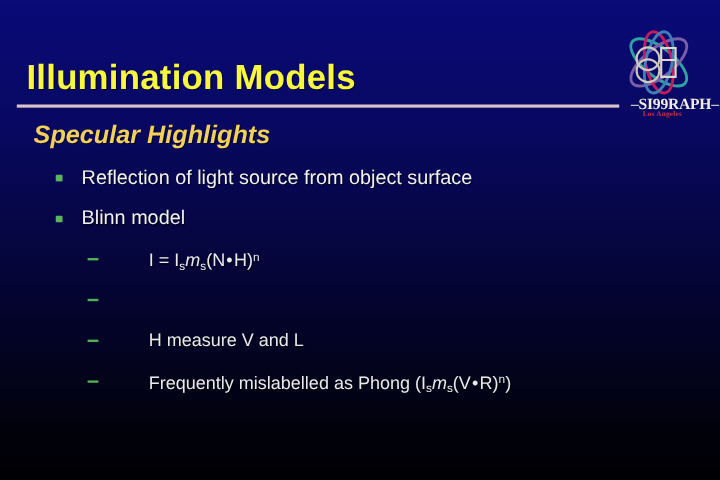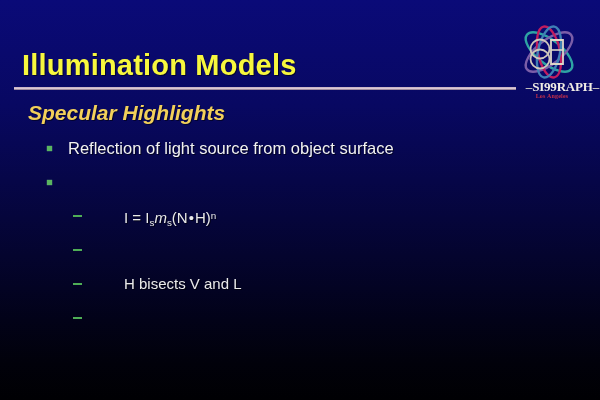--- a/index.html
+++ b/index.html
@@ -178,34 +178,36 @@
 
   <div id="body">
 
     <div class="l1">
       <span class="marker"></span>
       <span class="txt">Reflection of light source from object surface</span>
     </div>
 
     <div class="l1">
       <span class="marker"></span>
+      <span class="txt">Blinn model</span>
     </div>
 
     <div class="l2">
       <span class="marker"></span>
       <span class="txt"><span>I = I</span><sub>s</sub><span class="ital">m</span><sub>s</sub><span>(N</span><span class="dot">•</span><span>H)</span><sup>n</sup><span></span></span>
     </div>
 
     <div class="l2">
       <span class="marker"></span>
     </div>
 
     <div class="l2">
       <span class="marker"></span>
-      <span class="txt">H bisects V and L</span>
-    </div>
-
-    <div class="l2">
-      <span class="marker"></span>
+      <span class="txt">H measure V and L</span>
+    </div>
+
+    <div class="l2">
+      <span class="marker"></span>
+      <span class="txt"><span>Frequently mislabelled as Phong (I</span><sub>s</sub><span class="ital">m</span><sub>s</sub><span>(V</span><span class="dot">•</span><span>R)</span><sup>n</sup><span>)</span></span>
     </div>
 
   </div>
 </div>
 
 </body></html>

